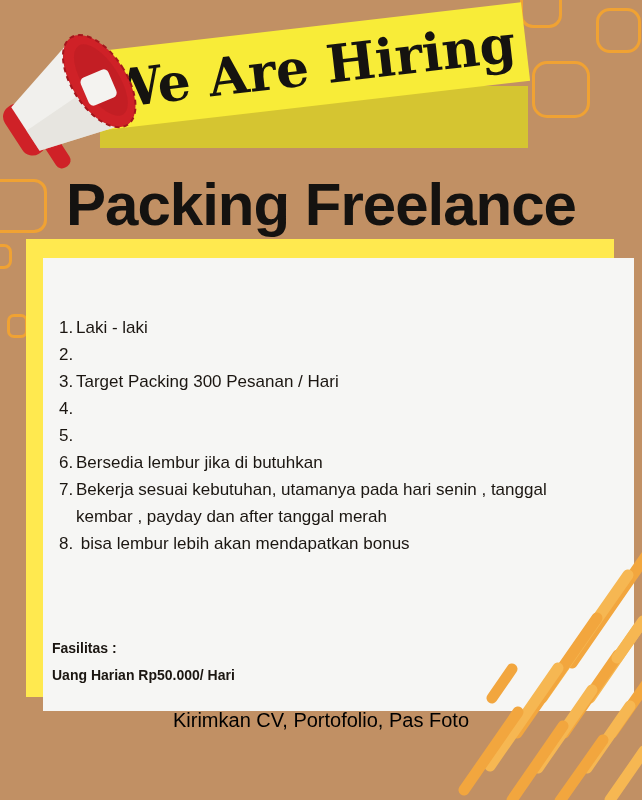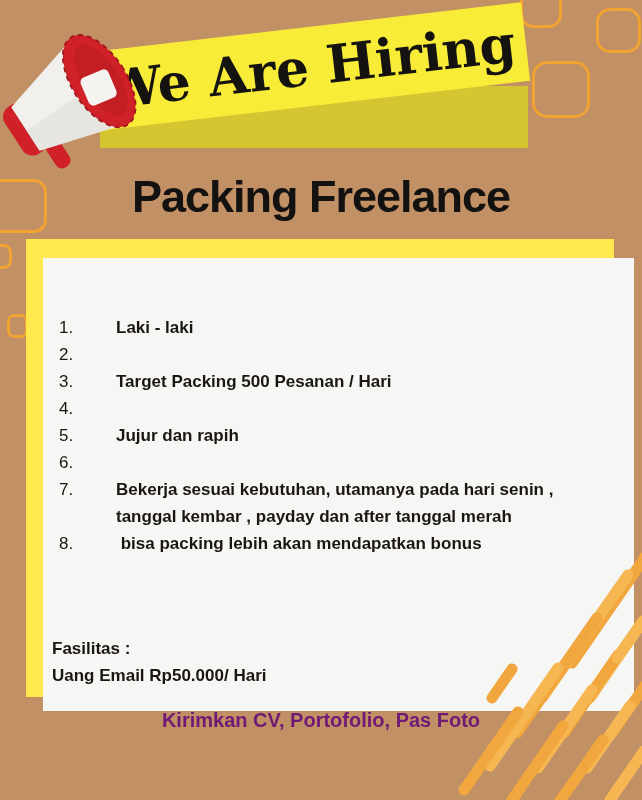--- a/index.html
+++ b/index.html
@@ -32,50 +32,50 @@
     display:flex; align-items:center; justify-content:center;
   }
   .ribbon-text {
     font-family:"DejaVu Serif", serif; font-weight:bold;
     font-size:52px; color:#151310; white-space:nowrap; line-height:1;
   }
   .megaphone { position:absolute; left:-16px; top:32px; z-index:4; }
 
   .title {
     position:absolute; left:0; right:0; top:172px; text-align:center;
-    font-size:45px; font-weight:bold; letter-spacing:-1px;
+    font-size:60px; font-weight:bold; letter-spacing:-1px;
     color:#141210; z-index:2; line-height:1.1;
   }
 
   
   .card-yellow {
     position:absolute; left:26px; top:239px; width:588px; height:458px;
     background:#FFE94F; z-index:2;
   }
   .card-white {
     position:absolute; left:43px; top:258px; width:591px; height:453px;
     background:#F6F6F4; z-index:3;
   }
   .req-list { margin:0; padding:56px 44px 0 16px; list-style:none; }
   .req-item { display:flex; font-size:17px; line-height:27px; color:#1B1611; }
   .req-num { flex:0 0 17px; font-weight:normal; }
-  .req-txt { font-weight:bold; white-space:pre-wrap;margin-left:40px; }
+  .req-txt { font-weight:normal; white-space:pre-wrap; }
   .facilities {
     position:absolute; left:9px; top:377px;
-    font-size:17px; line-height:27px; font-weight:bold; color:#1B1611;
+    font-size:14px; line-height:27px; font-weight:bold; color:#1B1611;
   }
 
   
   .stripes { position:absolute; left:442px; top:528px; z-index:4; }
 
   
   .footer {
     position:absolute; left:0; right:0; top:707px; text-align:center;
-    font-weight:bold; font-size:20px; line-height:26px;
-    color:#701a75; z-index:5;
+    font-weight:normal; font-size:20px; line-height:26px;
+    color:#000000; z-index:5;
   }
 </style>
 </head>
 <body>
 
 <div class="poster">
 
   <div class="decor sq1"></div>
   <div class="decor sq2"></div>
   <div class="decor sq3"></div>
@@ -108,44 +108,44 @@
 
     <li class="req-item">
         <span class="req-num">1.</span>
         <span class="req-txt">Laki - laki</span>
       </li>
         <li class="req-item">
         <span class="req-num">2.</span>
       </li>
         <li class="req-item">
         <span class="req-num">3.</span>
-        <span class="req-txt">Target Packing 500 Pesanan / Hari</span>
+        <span class="req-txt">Target Packing 300 Pesanan / Hari</span>
       </li>
         <li class="req-item">
         <span class="req-num">4.</span>
       </li>
         <li class="req-item">
         <span class="req-num">5.</span>
-        <span class="req-txt">Jujur dan rapih</span>
       </li>
         <li class="req-item">
         <span class="req-num">6.</span>
+        <span class="req-txt">Bersedia lembur jika di butuhkan</span>
       </li>
         <li class="req-item">
         <span class="req-num">7.</span>
         <span class="req-txt">Bekerja sesuai kebutuhan, utamanya pada hari senin , tanggal kembar , payday dan after tanggal merah</span>
       </li>
         <li class="req-item">
         <span class="req-num">8.</span>
-        <span class="req-txt"> bisa packing lebih akan mendapatkan bonus</span>
+        <span class="req-txt"> bisa lembur lebih akan mendapatkan bonus</span>
       </li>
       </ol>
     <div class="facilities">
       <div>Fasilitas :</div>
-      <div>Uang Email Rp50.000/ Hari</div>
+      <div>Uang Harian Rp50.000/ Hari</div>
     </div>
   </div>
 
   <svg class="stripes" width="215" height="285" viewBox="0 0 215 285">
     <g stroke-width="11" stroke-linecap="round" fill="none">
       <line x1="130" y1="135" x2="204" y2="28" stroke="#F2A63E"></line>
       <line x1="100" y1="170" x2="186" y2="47" stroke="#F6B752"></line>
       <line x1="75" y1="205" x2="155" y2="90" stroke="#F2A63E"></line>
       <line x1="48" y1="238" x2="116" y2="140" stroke="#F6B752"></line>
       <line x1="22" y1="262" x2="76" y2="184" stroke="#F2A63E"></line>

